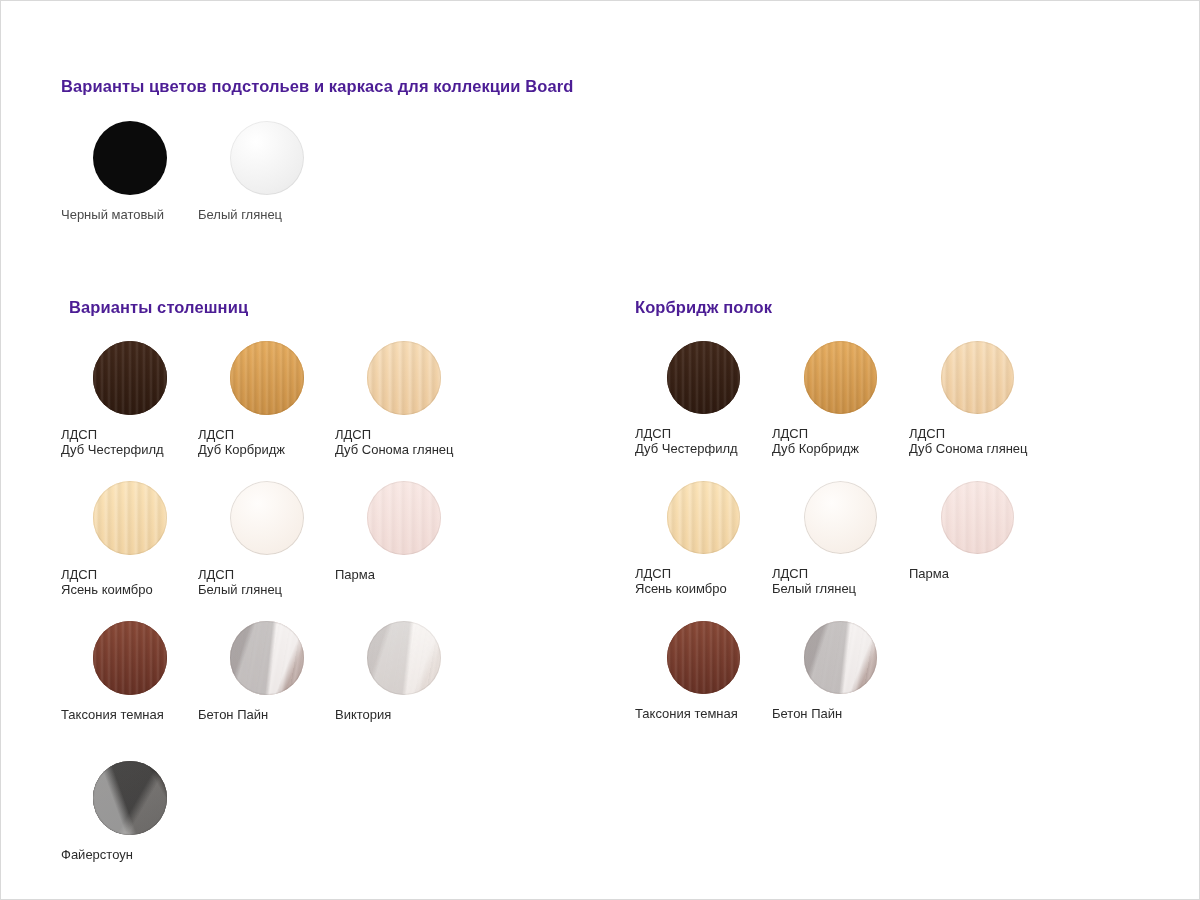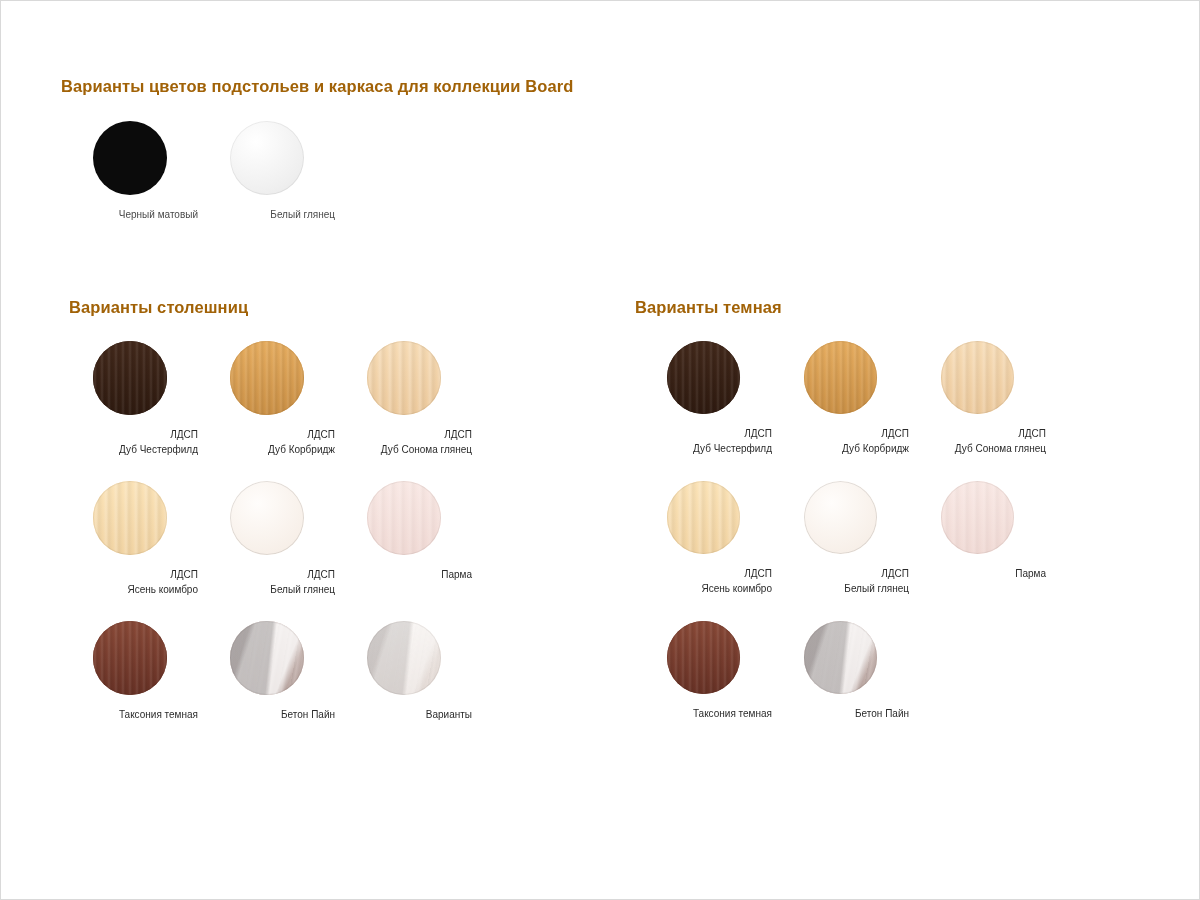--- a/index.html
+++ b/index.html
@@ -21,21 +21,21 @@
     width: 1200px;
     height: 900px;
     box-sizing: border-box;
     border: 1px solid #d9d9d9;
     background: #ffffff;
   }
 
   .section-title {
     font-size: 16.5px;
     font-weight: bold;
-    color: #a16207;
+    color: #4c1d95;
     letter-spacing: 0.1px;
   }
 
   #title-main {
     position: absolute;
     left: 60px;
     top: 76px;
   }
 
   #title-tops {
@@ -93,22 +93,22 @@
     position: relative;
   }
 
   .swatch-disc.small {
     width: 73px;
     height: 73px;
   }
 
   .swatch-label {
     margin-top: 12px;
-    text-align: right;
-    font-size: 10px;
+    text-align: left;
+    font-size: 13px;
     line-height: 15px;
     color: #2b2b2b;
     white-space: pre-line;
   }
 
   .swatch-label.gray {
     color: #4a4a4a;
   }
 
   
@@ -292,26 +292,36 @@
     </div>
 
     <div class="swatch-cell">
       <div class="swatch-disc-wrap">
         <div class="swatch-disc" style="background:#efe7e2">
           <span class="tex" style="background:linear-gradient(160deg,#f8f4f1,#e2d8d3)"></span>
           <span class="grain-marble" style="opacity:0.55"></span>
           <span class="ring"></span>
         </div>
       </div>
-      <div class="swatch-label">Варианты</div>
-    </div>
-
+      <div class="swatch-label">Виктория</div>
+    </div>
+
+    <div class="swatch-cell">
+      <div class="swatch-disc-wrap">
+        <div class="swatch-disc" style="background:#3b3734">
+          <span class="tex" style="background:linear-gradient(150deg,#4a4542,#272421)"></span>
+          <span class="grain-stone"></span>
+          <span class="ring"></span>
+        </div>
+      </div>
+      <div class="swatch-label">Файерстоун</div>
+    </div>
   </div>
 
-  <div class="section-title" id="title-shelves">Варианты темная</div>
+  <div class="section-title" id="title-shelves">Корбридж полок</div>
 
   <div class="swatch-grid" id="grid-shelves">
 
     <div class="swatch-cell">
       <div class="swatch-disc-wrap">
         <div class="swatch-disc small" style="background:#3a2418">
           <span class="tex" style="background:linear-gradient(175deg,#43291b,#2d190f)"></span>
           <span class="grain-v"></span>
           <span class="ring"></span>
         </div>

